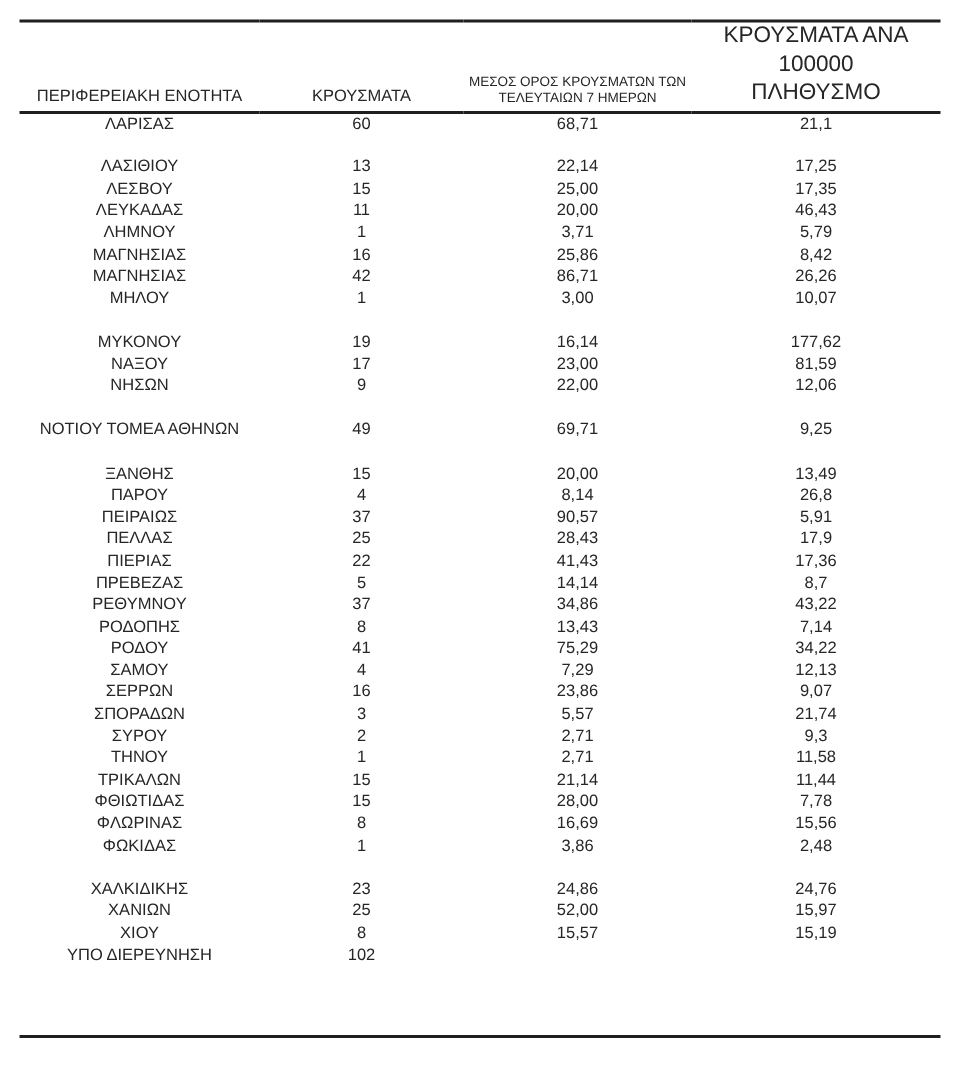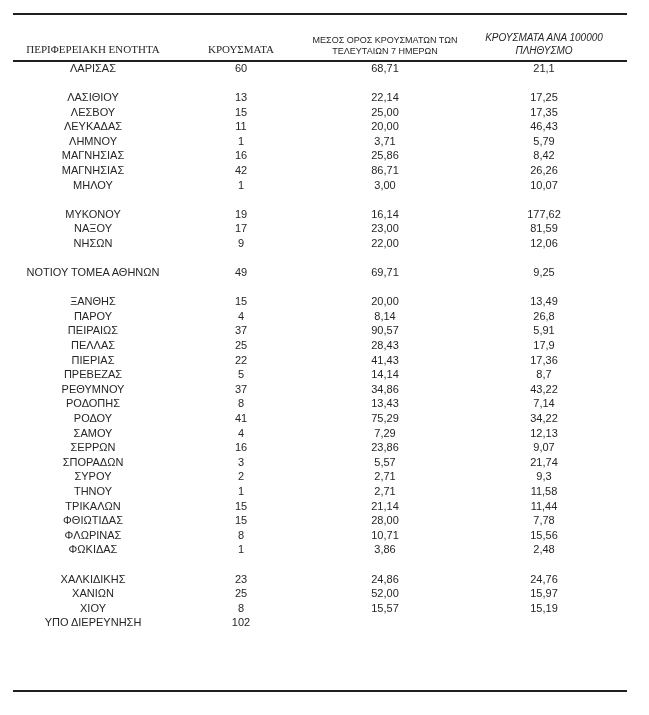--- a/index.html
+++ b/index.html
@@ -35,23 +35,23 @@
   thead th {
     font-weight: normal;
     vertical-align: bottom;
     text-align: center;
     padding: 0 2px 3px 2px;
     border-bottom: 2px solid var(--line);
     white-space: pre-line;
     line-height: 1.25;
     color: var(--text);
   }
-  th.h-region, th.h-cases { font-size: 11px; font-family: Liberation Serif, serif; }
+  th.h-region, th.h-cases { font-size: 11px; }
   th.h-avg7  { font-size: 9px; }
-  th.h-per100k { font-size: 10px; font-style: italic; }
+  th.h-per100k { font-size: 15px; }
   tbody tr { height: 14.6px; }
   tbody tr.gap { height: 14.6px; }
   tbody td {
     font-size: 11px;
     line-height: 1;
     text-align: center;
     vertical-align: middle;
     padding: 0 2px;
     white-space: nowrap;
     overflow: hidden;
@@ -262,21 +262,21 @@
           </tr>
           <tr>
             <td>ΦΘΙΩΤΙΔΑΣ</td>
             <td>15</td>
             <td>28,00</td>
             <td>7,78</td>
           </tr>
           <tr>
             <td>ΦΛΩΡΙΝΑΣ</td>
             <td>8</td>
-            <td>10,71</td>
+            <td>16,69</td>
             <td>15,56</td>
           </tr>
           <tr>
             <td>ΦΩΚΙΔΑΣ</td>
             <td>1</td>
             <td>3,86</td>
             <td>2,48</td>
           </tr>
           <tr class="gap">
             <td colspan="4"></td>

